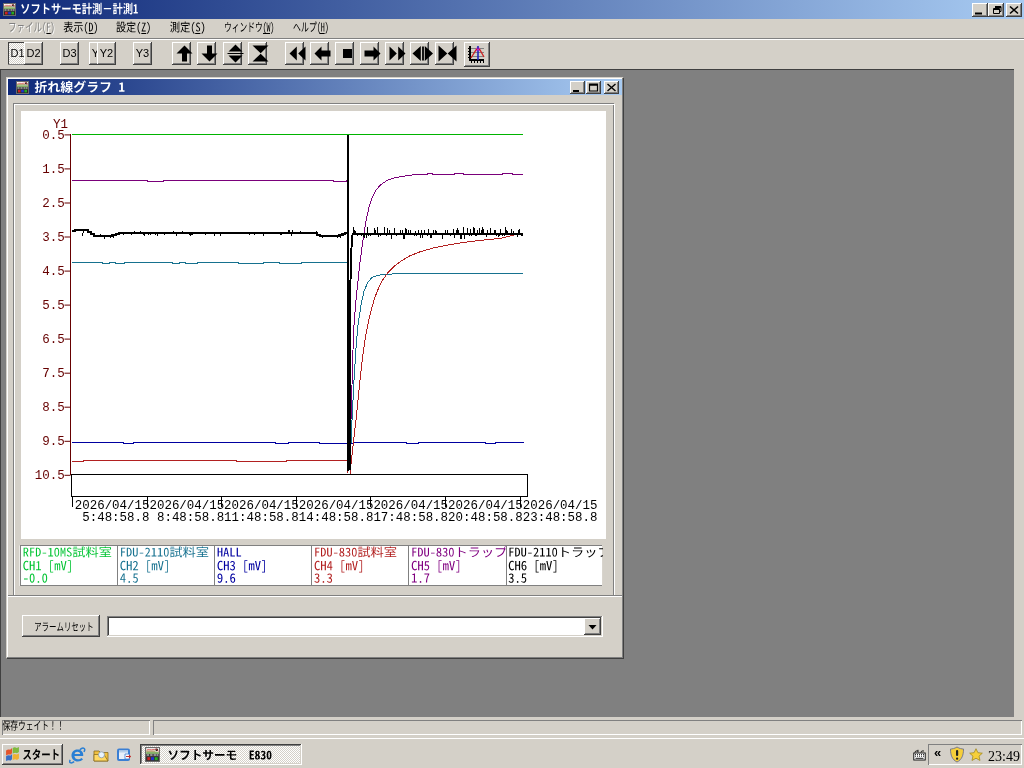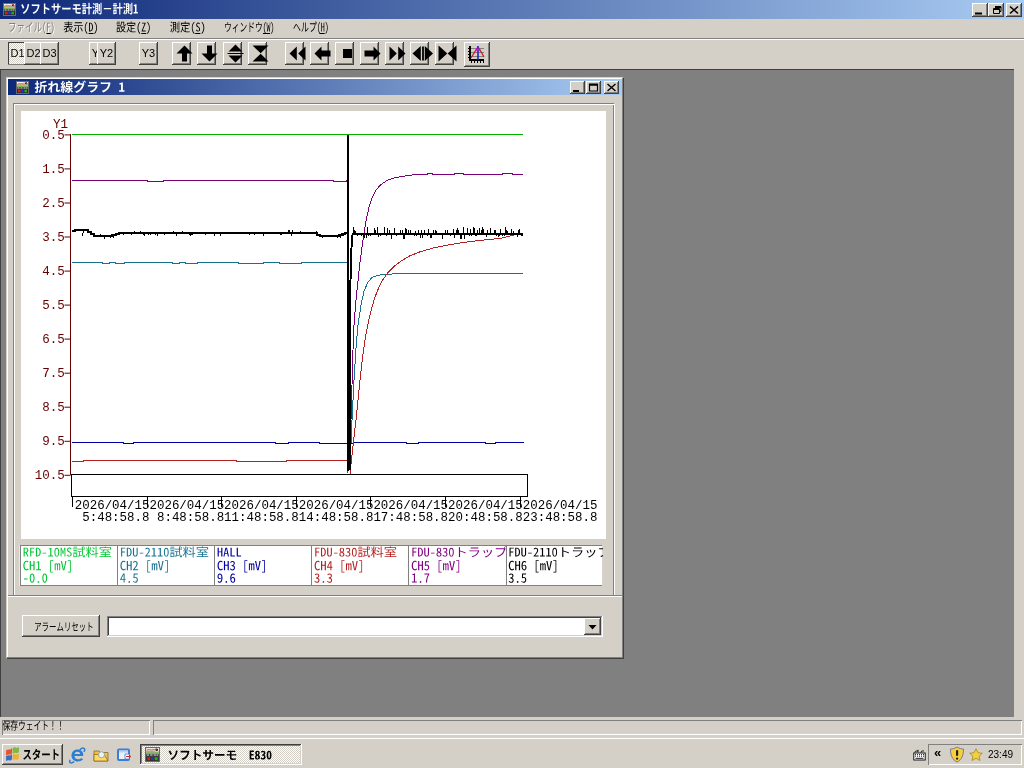--- a/index.html
+++ b/index.html
@@ -73,24 +73,24 @@
     <path d="M64.7 31.6 64.9 32.5C66.1 32.1 67.9 31.6 69.4 31.1L69.4 30.3L66.9 31V28.3C67.4 27.9 68 27.4 68.4 26.9C69.1 29.6 70.4 31.5 72.5 32.4C72.6 32.2 72.8 31.8 73 31.6C71.9 31.2 71 30.5 70.3 29.5C71 29 71.8 28.4 72.4 27.8L71.8 27.2C71.3 27.8 70.6 28.4 69.9 28.9C69.6 28.3 69.3 27.6 69.1 26.8H72.7V26H68.7V24.9H72V24.2H68.7V23.2H72.3V22.4H68.7V21.4H67.9V22.4H64.3V23.2H67.9V24.2H64.8V24.9H67.9V26H63.9V26.8H67.4C66.4 27.8 64.9 28.7 63.6 29.1C63.7 29.3 64 29.7 64.1 29.9C64.7 29.6 65.4 29.3 66.1 28.8V31.2Z M75.7 27.3C75.2 28.6 74.5 30 73.7 30.8C73.9 30.9 74.2 31.2 74.4 31.4C75.2 30.4 76 29 76.4 27.5ZM80.2 27.7C80.9 28.8 81.7 30.4 81.9 31.4L82.7 31C82.4 30 81.6 28.4 80.9 27.3ZM74.8 22.3V23.2H81.9V22.3ZM73.9 25.2V26.1H78V31.3C78 31.5 77.9 31.5 77.7 31.5C77.5 31.5 76.9 31.5 76.2 31.5C76.3 31.8 76.4 32.2 76.4 32.4C77.3 32.4 77.9 32.4 78.3 32.3C78.6 32.1 78.8 31.9 78.8 31.3V26.1H82.8V25.2Z M87 33.9 87.5 33.3C86.2 31.8 85.6 30.1 85.6 27.8C85.6 25.4 86.2 23.8 87.5 22.2L87 21.7C85.6 23.1 84.8 25.1 84.8 27.8C84.8 30.5 85.6 32.5 87 33.9Z M89 31.5H90.2C92 31.5 93 29.9 93 27.1C93 24.3 92 22.7 90.2 22.7H89ZM89.9 30.6V23.6H90.3C91.5 23.6 92 24.8 92 27.1C92 29.3 91.5 30.6 90.3 30.6Z M94.8 33.9C96.2 32.5 97 30.5 97 27.8C97 25.1 96.2 23.1 94.8 21.7L94.3 22.2C95.6 23.8 96.2 25.4 96.2 27.8C96.2 30.1 95.6 31.8 94.3 33.3Z" fill="#000"></path>
     <path d="M116.9 25.1V25.8H119.9V25.1ZM116.9 21.8V22.6H119.8V21.8ZM116.9 26.7V27.4H119.9V26.7ZM116.4 23.4V24.2H120.2V23.4ZM121 21.8V23.2C121 24.1 120.8 25.1 119.9 25.8C120 26 120.3 26.3 120.4 26.4C121.5 25.6 121.7 24.3 121.7 23.3V22.6H123.4V24.8C123.4 25.6 123.6 25.8 124.2 25.8C124.4 25.8 124.8 25.8 125 25.8C125.5 25.8 125.7 25.5 125.7 24.1C125.5 24 125.2 23.9 125.1 23.7C125.1 24.9 125 25.1 124.9 25.1C124.8 25.1 124.4 25.1 124.4 25.1C124.2 25.1 124.2 25 124.2 24.7V21.8ZM120.3 26.6V27.4H124.2C123.9 28.4 123.4 29.1 122.8 29.8C122.3 29.1 121.8 28.3 121.5 27.5L120.9 27.7C121.2 28.7 121.7 29.6 122.3 30.3C121.6 31 120.8 31.4 119.9 31.7C120 31.9 120.2 32.2 120.3 32.5C121.2 32.1 122.1 31.6 122.8 31C123.5 31.6 124.3 32.1 125.3 32.4C125.4 32.2 125.6 31.9 125.8 31.7C124.9 31.4 124.1 31 123.4 30.4C124.2 29.5 124.8 28.3 125.1 26.8L124.6 26.6L124.5 26.6ZM116.8 28.3V32.3H117.5V31.8H119.9V28.3ZM117.5 29H119.2V31H117.5Z M128.3 27C128.1 29.2 127.5 30.9 126.4 31.9C126.6 32.1 126.9 32.4 127 32.5C127.7 31.8 128.2 30.9 128.5 29.8C129.5 31.9 131 32.3 133.1 32.3H135.4C135.4 32 135.6 31.6 135.7 31.4C135.2 31.4 133.5 31.4 133.1 31.4C132.5 31.4 132 31.4 131.5 31.2V28.8H134.5V28H131.5V26H134.1V25.1H128.2V26H130.7V31C129.9 30.6 129.2 29.9 128.8 28.7C128.9 28.2 129 27.6 129.1 27.1ZM126.9 22.8V25.4H127.6V23.7H134.5V25.4H135.3V22.8H131.5V21.4H130.7V22.8Z M139.7 33.9 140.3 33.3C138.9 31.8 138.4 30.1 138.4 27.8C138.4 25.4 138.9 23.8 140.3 22.2L139.7 21.7C138.4 23.1 137.5 25.1 137.5 27.8C137.5 30.5 138.4 32.5 139.7 33.9Z M141.6 31.5H145.7V30.6H142.7L145.7 23.3V22.7H141.9V23.6H144.6L141.6 30.9Z M147.6 33.9C148.9 32.5 149.8 30.5 149.8 27.8C149.8 25.1 148.9 23.1 147.6 21.7L147 22.2C148.4 23.8 149 25.4 149 27.8C149 30.1 148.4 31.8 147 33.3Z" fill="#000"></path>
     <path d="M173.7 25H175.3V26.5H173.7ZM173.7 27.2H175.3V28.7H173.7ZM173.7 22.8H175.3V24.2H173.7ZM173 22V29.5H176V22ZM174.8 30.1C175.2 30.7 175.7 31.5 176 32L176.6 31.6C176.3 31.1 175.8 30.3 175.4 29.7ZM173.4 29.8C173.1 30.6 172.6 31.4 172.1 32C172.2 32.1 172.5 32.4 172.7 32.5C173.2 31.9 173.8 30.9 174.1 30ZM178.6 21.4V31.3C178.6 31.5 178.5 31.6 178.3 31.6C178.2 31.6 177.6 31.6 177 31.6C177.1 31.8 177.2 32.2 177.2 32.5C178.1 32.5 178.6 32.4 178.9 32.3C179.1 32.1 179.3 31.9 179.3 31.3V21.4ZM176.8 22.7V29.5H177.5V22.7ZM170.6 22.2C171.2 22.5 171.9 23.1 172.3 23.5L172.7 22.8C172.4 22.4 171.7 21.9 171.1 21.6ZM170.2 25.4C170.8 25.7 171.5 26.2 171.9 26.6L172.3 25.9C172 25.5 171.2 25 170.6 24.8ZM170.4 31.8 171.1 32.3C171.5 31.2 172.1 29.7 172.4 28.5L171.8 28C171.4 29.3 170.8 30.9 170.4 31.8Z M182.3 27C182.1 29.2 181.6 30.9 180.4 31.9C180.6 32.1 180.9 32.4 181.1 32.5C181.7 31.8 182.2 30.9 182.6 29.8C183.5 31.9 185.1 32.3 187.2 32.3H189.6C189.6 32 189.8 31.6 189.9 31.4C189.4 31.4 187.6 31.4 187.2 31.4C186.6 31.4 186.1 31.4 185.6 31.2V28.8H188.6V28H185.6V26H188.2V25.1H182.2V26H184.8V31C183.9 30.6 183.3 29.9 182.9 28.7C183 28.2 183.1 27.6 183.1 27.1ZM180.9 22.8V25.4H181.7V23.7H188.7V25.4H189.5V22.8H185.6V21.4H184.8V22.8Z M194 33.9 194.6 33.3C193.2 31.8 192.6 30.1 192.6 27.8C192.6 25.4 193.2 23.8 194.6 22.2L194 21.7C192.6 23.1 191.8 25.1 191.8 27.8C191.8 30.5 192.6 32.5 194 33.9Z M198 31.6C199.3 31.6 200.1 30.6 200.1 29.3C200.1 28 199.6 27.4 198.9 26.9L198.1 26.3C197.4 25.8 197.1 25.4 197.1 24.7C197.1 24 197.6 23.5 198.1 23.5C198.6 23.5 199 23.8 199.4 24.3L199.9 23.6C199.5 23 198.9 22.5 198.1 22.5C197 22.5 196.2 23.5 196.2 24.8C196.2 25.9 196.7 26.6 197.4 27.1L198.2 27.6C198.7 28.1 199.1 28.5 199.1 29.4C199.1 30.2 198.7 30.7 198 30.7C197.5 30.7 196.9 30.3 196.5 29.6L195.9 30.3C196.5 31.2 197.2 31.6 198 31.6Z M202 33.9C203.4 32.5 204.3 30.5 204.3 27.8C204.3 25.1 203.4 23.1 202 21.7L201.5 22.2C202.8 23.8 203.4 25.4 203.4 27.8C203.4 30.1 202.8 31.8 201.5 33.3Z" fill="#000"></path>
     <path d="M230.8 24.2 230.4 23.8C230.3 23.9 230.2 23.9 229.9 23.9H228.1V22.8C228.1 22.5 228.1 22.3 228.2 21.9H227.4C227.5 22.3 227.5 22.5 227.5 22.8V23.9H225.8C225.5 23.9 225.3 23.9 225.1 23.9C225.1 24.1 225.1 24.5 225.1 24.8C225.1 25.2 225.1 26.5 225.1 26.9C225.1 27.1 225.1 27.4 225.1 27.7H225.7C225.7 27.5 225.7 27.2 225.7 26.9C225.7 26.6 225.7 25.3 225.7 24.8H230C230 25.8 229.7 27.3 229.3 28.3C228.8 29.4 228 30.3 227.2 30.7C226.9 30.9 226.6 31 226.4 31L226.9 31.9C228.3 31.3 229.4 30.1 230 28.5C230.4 27.4 230.6 25.9 230.7 24.9C230.7 24.7 230.8 24.4 230.8 24.2Z M232.7 28.4 233 29.3C233.9 28.9 234.7 28.2 235.4 27.7V31.4C235.4 31.8 235.4 32.2 235.4 32.4H236.1C236 32.2 236 31.8 236 31.4V27.1C236.7 26.4 237.4 25.5 237.8 24.9L237.3 24.1C236.9 24.9 236.2 25.9 235.5 26.6C234.8 27.2 233.7 28 232.7 28.4Z M241.2 22.7 240.8 23.4C241.4 24 242.3 25.3 242.7 25.9L243.2 25.2C242.8 24.5 241.8 23.3 241.2 22.7ZM240.6 30.7 241 31.7C242.3 31.4 243.2 30.6 244 29.9C245.2 28.7 246.1 27.1 246.6 25.6L246.2 24.6C245.8 26.1 244.9 27.8 243.7 29C242.9 29.7 241.9 30.4 240.6 30.7Z M252.3 22.9 251.9 23.2C252.1 23.7 252.4 24.4 252.6 25L253 24.7C252.8 24.1 252.5 23.3 252.3 22.9ZM253.2 22.3 252.8 22.6C253.1 23.1 253.3 23.7 253.5 24.4L254 24C253.8 23.5 253.4 22.7 253.2 22.3ZM249.6 30.6C249.6 31 249.6 31.6 249.5 32H250.3C250.2 31.6 250.2 31 250.2 30.6V26.7C251.1 27.1 252.4 27.9 253.3 28.6L253.5 27.6C252.7 26.9 251.2 26.1 250.2 25.6V23.6C250.2 23.3 250.2 22.7 250.3 22.4H249.5C249.6 22.7 249.6 23.3 249.6 23.6C249.6 24.6 249.6 29.9 249.6 30.6Z M261.8 24.2 261.4 23.8C261.3 23.9 261.1 23.9 260.8 23.9H259.1V22.8C259.1 22.5 259.1 22.3 259.1 21.9H258.4C258.4 22.3 258.4 22.5 258.4 22.8V23.9H256.7C256.5 23.9 256.2 23.9 256 23.9C256 24.1 256 24.5 256 24.8C256 25.2 256 26.5 256 26.9C256 27.1 256 27.4 256 27.7H256.7C256.7 27.5 256.6 27.2 256.6 26.9C256.6 26.6 256.6 25.3 256.6 24.8H261C260.9 25.8 260.7 27.3 260.2 28.3C259.8 29.4 258.9 30.3 258.1 30.7C257.9 30.9 257.6 31 257.3 31L257.8 31.9C259.3 31.3 260.3 30.1 260.9 28.5C261.3 27.4 261.6 25.9 261.7 24.9C261.7 24.7 261.7 24.4 261.8 24.2Z M265.5 33.9 265.9 33.3C264.9 31.8 264.4 30.1 264.4 27.8C264.4 25.4 264.9 23.8 265.9 22.2L265.5 21.7C264.4 23.1 263.8 25.1 263.8 27.8C263.8 30.5 264.4 32.5 265.5 33.9Z M267.2 31.5H267.9L268.3 27.8C268.4 27.3 268.4 26.7 268.5 26.2H268.5C268.6 26.7 268.6 27.3 268.6 27.8L269.1 31.5H269.8L270.4 22.7H269.8L269.5 28.2C269.5 29 269.4 29.6 269.4 30.3H269.4C269.3 29.6 269.2 28.9 269.2 28.2L268.8 25H268.3L267.9 28.2C267.8 29 267.7 29.6 267.7 30.3H267.6C267.6 29.6 267.6 29 267.5 28.2L267.3 22.7H266.6Z M271.5 33.9C272.6 32.5 273.2 30.5 273.2 27.8C273.2 25.1 272.6 23.1 271.5 21.7L271.1 22.2C272.1 23.8 272.6 25.4 272.6 27.8C272.6 30.1 272.1 31.8 271.1 33.3Z" fill="#000"></path>
     <path d="M293.4 28.1 294 29C294.1 28.8 294.3 28.4 294.4 28.1C294.8 27.4 295.5 26.1 295.9 25.4C296.1 24.9 296.3 24.9 296.6 25.3C296.9 25.8 297.7 27 298.1 27.8C298.6 28.7 299.3 29.9 299.9 30.9L300.5 30.1C299.8 29.1 299.1 27.8 298.5 26.9C298 26.2 297.4 25.1 296.9 24.4C296.3 23.6 296 23.8 295.5 24.5C295 25.4 294.3 26.7 294 27.3C293.7 27.6 293.6 27.9 293.4 28.1Z M305.1 31.2 305.5 31.8C305.5 31.7 305.6 31.6 305.8 31.5C306.7 30.8 307.8 29.6 308.5 28.2L308.1 27.4C307.5 28.7 306.5 29.8 305.8 30.3C305.8 29.9 305.8 24.1 305.8 23.4C305.8 22.9 305.8 22.6 305.8 22.5H305.1C305.1 22.6 305.1 22.9 305.1 23.4C305.1 24.1 305.1 30 305.1 30.6C305.1 30.8 305.1 31.1 305.1 31.2ZM301.4 31.2 302 31.8C302.7 31 303.2 29.8 303.4 28.5C303.6 27.3 303.7 24.7 303.7 23.4C303.7 23 303.7 22.7 303.7 22.5H303C303 22.8 303 23.1 303 23.4C303 24.7 303 27.1 302.8 28.2C302.6 29.4 302.1 30.5 301.4 31.2Z M315.3 22.9C315.3 22.4 315.5 22.1 315.8 22.1C316.1 22.1 316.3 22.4 316.3 22.9C316.3 23.3 316.1 23.7 315.8 23.7C315.5 23.7 315.3 23.3 315.3 22.9ZM314.9 22.9C314.9 23 314.9 23.1 315 23.3L314.7 23.3C314.3 23.3 311.1 23.3 310.7 23.3C310.4 23.3 310.1 23.2 309.9 23.2V24.3C310.1 24.3 310.4 24.2 310.7 24.2C311.1 24.2 314.3 24.2 314.8 24.2C314.7 25.4 314.3 27 313.7 28.1C313.1 29.4 312.2 30.4 310.6 31L311.2 31.9C312.6 31.2 313.6 30.1 314.3 28.7C314.9 27.5 315.3 25.5 315.5 24.3L315.5 24.2C315.6 24.2 315.7 24.2 315.8 24.2C316.3 24.2 316.7 23.6 316.7 22.9C316.7 22.1 316.3 21.5 315.8 21.5C315.3 21.5 314.9 22.1 314.9 22.9Z M319.7 33.9 320.1 33.3C319.1 31.8 318.6 30.1 318.6 27.8C318.6 25.4 319.1 23.8 320.1 22.2L319.7 21.7C318.6 23.1 318 25.1 318 27.8C318 30.5 318.6 32.5 319.7 33.9Z M321.3 31.5H322V27.3H323.6V31.5H324.3V22.7H323.6V26.4H322V22.7H321.3Z M325.9 33.9C327 32.5 327.7 30.5 327.7 27.8C327.7 25.1 327 23.1 325.9 21.7L325.5 22.2C326.6 23.8 327 25.4 327 27.8C327 30.1 326.6 31.8 325.5 33.3Z" fill="#000"></path>
  <path d="M46.4,33.5 h4.4 M88.6,33.5 h5 M141.3,33.5 h5 M195.2,33.5 h5.2 M263,33.5 h7 M319.7,33.5 h5" stroke="#000"></path>
 </svg>
 <div class="abs" id="toolbar">
  <div class="tb" id="d1">D1</div>
     <div class="tb" style="left:24px">D2</div>
-    <div class="tb" style="left:40px">D3</div>
+    <div class="tb" style="left:60px">D3</div>
  <div class="tb" style="left:89px">Y1</div>
     <div class="tb" style="left:97px">Y2</div>
-    <div class="tb" style="left:139px">Y3</div>
+    <div class="tb" style="left:133px">Y3</div>
  <div class="tb" style="left:172px">
       <svg width="25" height="23" viewBox="0 0 25 23">
         <path d="M12.5,3.5 L20.5,11.5 L15,11.5 L15,19.5 L10,19.5 L10,11.5 L4.5,11.5 Z" fill="#000"></path>
       </svg>
     </div>
     <div class="tb" style="left:197px">
       <svg width="25" height="23" viewBox="0 0 25 23">
         <path d="M12.5,19.5 L20.5,11.5 L15,11.5 L15,3.5 L10,3.5 L10,11.5 L4.5,11.5 Z" fill="#000"></path>
       </svg>
     </div>
@@ -375,19 +375,19 @@
 <path d="M8,1 C10.5,2.6 12.8,3 14.5,3 C14.5,9 13,13.6 8,16 C3,13.6 1.5,9 1.5,3 C3.2,3 5.5,2.6 8,1 Z" fill="#f6cf3a" stroke="#7a7a8a" stroke-width="1"></path>
 <rect x="7" y="4" width="2.2" height="6" rx="1" fill="#222"></rect>
 <rect x="7" y="11.5" width="2.2" height="2.2" rx="1" fill="#222"></rect>
 </svg>
       </div>
   <div class="abs" style="left:41px;top:4px">
         <svg width="14" height="13" viewBox="0 0 16 15">
 <path d="M8,0.8 L10.2,5.4 L15.3,6 L11.5,9.4 L12.6,14.4 L8,11.8 L3.4,14.4 L4.5,9.4 L0.7,6 L5.8,5.4 Z" fill="#f6cf3a" stroke="#a08820" stroke-width="0.9"></path>
 </svg>
       </div>
-  <div style="position:absolute;left:60px;top:5px;font-family:Liberation Sans, sans-serif;font-size:10px">23:49</div>
+  <div style="position:absolute;left:60px;top:5px;font-family:Liberation Serif, serif;font-size:14px">23:49</div>
  </div>
 </div>
 <svg class="ovl" style="left:0;top:700px" width="1024" height="68" viewBox="0 700 1024 68">
     <path d="M6 721.5H8.9V723.6H6ZM5.4 720.7V724.3H7.1V725.8H4.9V726.6H6.8C6.3 727.8 5.4 728.9 4.6 729.5C4.8 729.7 5 730 5 730.2C5.8 729.6 6.6 728.4 7.1 727.1V730.7H7.7V727.1C8.2 728.4 9 729.6 9.7 730.2C9.8 730 10 729.7 10.1 729.5C9.4 728.9 8.6 727.8 8.1 726.6H9.9V725.8H7.7V724.3H9.5V720.7ZM4.6 720.2C4.2 721.9 3.5 723.6 2.7 724.7C2.8 724.9 2.9 725.4 3 725.6C3.3 725.2 3.6 724.6 3.8 724.1V730.7H4.4V722.8C4.7 722.1 5 721.2 5.2 720.4Z M15 725.7V726.7H12.8V727.5H15V729.7C15 729.8 15 729.9 14.9 729.9C14.7 729.9 14.2 729.9 13.7 729.9C13.8 730.1 13.9 730.5 13.9 730.7C14.6 730.7 15 730.7 15.3 730.6C15.5 730.5 15.6 730.2 15.6 729.7V727.5H17.7V726.7H15.6V726.2C16.2 725.6 16.8 724.9 17.2 724.1L16.8 723.7L16.7 723.8H13.5V724.6H16.2C15.9 725 15.6 725.4 15.2 725.7ZM13.2 720.1C13.1 720.6 13 721.1 12.9 721.6H10.7V722.5H12.7C12.2 724.1 11.4 725.5 10.5 726.5C10.6 726.7 10.7 727.1 10.8 727.3C11.1 727 11.4 726.6 11.7 726.2V730.7H12.3V725.1C12.7 724.3 13 723.4 13.3 722.5H17.5V721.6H13.6C13.7 721.2 13.8 720.8 13.8 720.4Z M24.8 722.8 24.4 722.4C24.3 722.5 24.2 722.5 23.9 722.5H22.1V721.5C22.1 721.2 22.2 720.9 22.2 720.6H21.4C21.5 720.9 21.5 721.2 21.5 721.5V722.5H19.8C19.5 722.5 19.3 722.5 19.1 722.5C19.1 722.7 19.1 723.1 19.1 723.4C19.1 723.8 19.1 725 19.1 725.4C19.1 725.6 19.1 725.9 19.1 726.1H19.7C19.7 725.9 19.7 725.6 19.7 725.4C19.7 725.1 19.7 723.9 19.7 723.4H24C24 724.4 23.7 725.8 23.3 726.7C22.8 727.8 22 728.7 21.2 729C20.9 729.2 20.7 729.3 20.4 729.4L20.9 730.2C22.3 729.7 23.4 728.5 24 727C24.4 725.9 24.6 724.4 24.7 723.5C24.8 723.3 24.8 723 24.8 722.8Z M27 728.9V729.9C27.1 729.9 27.3 729.8 27.5 729.8H31.8C31.9 729.8 32.2 729.9 32.3 729.9V728.9C32.2 728.9 32 729 31.8 729H29.9V724.7H31.4C31.6 724.7 31.8 724.8 32 724.8V723.9C31.8 723.9 31.6 723.9 31.4 723.9H27.9C27.7 723.9 27.5 723.9 27.3 723.9V724.8C27.5 724.8 27.7 724.7 27.9 724.7H29.3V729H27.5C27.3 729 27.1 728.9 27 728.9Z M34.2 725.6 34.5 726.5C35.6 726.1 36.6 725.4 37.4 724.7V728.9C37.4 729.4 37.4 729.9 37.4 730.2H38.1C38.1 729.9 38.1 729.4 38.1 728.9V724.1C38.9 723.3 39.6 722.4 40.2 721.5L39.7 720.8C39.1 721.8 38.4 722.8 37.6 723.5C36.7 724.3 35.5 725.1 34.2 725.6Z M43.9 728.8C43.9 729.2 43.8 729.8 43.8 730.1H44.6C44.5 729.8 44.5 729.1 44.5 728.8L44.5 725C45.4 725.4 46.7 726.2 47.6 726.8L47.8 725.9C47 725.3 45.5 724.4 44.5 724V722.1C44.5 721.8 44.5 721.3 44.6 720.9H43.8C43.8 721.3 43.9 721.8 43.9 722.1C43.9 723.1 43.9 728.1 43.9 728.8Z M52.6 727H53.1L53.3 722.6L53.3 721.2H52.4L52.5 722.6ZM52.9 729.9C53.1 729.9 53.4 729.6 53.4 729.1C53.4 728.6 53.1 728.3 52.9 728.3C52.6 728.3 52.4 728.6 52.4 729.1C52.4 729.6 52.6 729.9 52.9 729.9Z M60.4 727H60.9L61 722.6L61.1 721.2H60.2L60.2 722.6ZM60.6 729.9C60.9 729.9 61.1 729.6 61.1 729.1C61.1 728.6 60.9 728.3 60.6 728.3C60.4 728.3 60.1 728.6 60.1 729.1C60.1 729.6 60.3 729.9 60.6 729.9Z" fill="#000"></path>
     <path d="M30.3 750.7 29.6 750C29.4 750.1 29 750.1 28.6 750.1C28.2 750.1 25.8 750.1 25.3 750.1C25 750.1 24.4 750.1 24.2 750V751.8C24.4 751.8 24.9 751.7 25.3 751.7C25.7 751.7 28.1 751.7 28.5 751.7C28.2 752.6 27.7 753.9 27.1 754.8C26.2 756.1 24.7 757.6 23.2 758.4L24.2 759.7C25.5 758.9 26.7 757.6 27.7 756.2C28.6 757.4 29.5 758.6 30.1 759.8L31.1 758.5C30.6 757.6 29.4 756 28.5 754.9C29.1 753.8 29.7 752.5 30 751.5C30.1 751.2 30.2 750.9 30.3 750.7Z M37.2 749.3 35.9 748.7C35.8 749.2 35.6 749.7 35.4 750C35 751.1 34.1 752.8 32.4 754.2L33.5 755.2C34.4 754.4 35.3 753.2 35.9 752H38.6C38.5 752.8 38.1 753.9 37.6 754.8C37 754.2 36.4 753.7 35.9 753.4L35.1 754.5C35.5 754.9 36.2 755.5 36.8 756.1C36 757.1 35 758.1 33.3 758.8L34.4 760C35.9 759.3 36.9 758.2 37.8 757.1C38.2 757.5 38.5 757.9 38.8 758.2L39.6 756.8C39.4 756.5 39 756.1 38.6 755.7C39.3 754.5 39.7 753.1 40 752.1C40.1 751.8 40.2 751.5 40.3 751.2L39.3 750.4C39.1 750.5 38.8 750.6 38.5 750.6H36.6C36.7 750.3 37 749.7 37.2 749.3Z M42.1 753.4V755.4C42.5 755.4 43.1 755.3 43.6 755.3C44.7 755.3 47.8 755.3 48.7 755.3C49 755.3 49.5 755.4 49.8 755.4V753.4C49.5 753.4 49.1 753.5 48.7 753.5C47.8 753.5 44.7 753.5 43.6 753.5C43.1 753.5 42.5 753.5 42.1 753.4Z M53.6 758C53.6 758.5 53.5 759.2 53.5 759.8H54.9C54.9 759.2 54.9 758.4 54.9 758V754.5C55.9 754.9 57.3 755.7 58.2 756.3L58.8 754.6C57.9 754 56.1 753.2 54.9 752.7V750.8C54.9 750.3 54.9 749.8 54.9 749.3H53.5C53.5 749.8 53.6 750.4 53.6 750.8C53.6 751.9 53.6 757.1 53.6 758Z" fill="#000"></path>
     <path d="M170.3 758.8 171.7 760C173.5 759.1 174.8 757.8 175.7 756.3C176.6 755 177.1 753.5 177.4 752.1C177.4 751.8 177.6 751.2 177.7 750.7L175.8 750.5C175.8 750.8 175.8 751.4 175.7 751.9C175.5 752.9 175.2 754.3 174.3 755.5C173.5 756.8 172.2 758 170.3 758.8ZM170.1 750.5 168.6 751.3C169.1 752.1 170 753.7 170.6 754.9L172.1 754C171.7 753.2 170.7 751.4 170.1 750.5Z M189.4 751.5 188.3 750.8C188 750.8 187.6 750.8 187.4 750.8C186.7 750.8 182.9 750.8 182 750.8C181.6 750.8 181 750.8 180.6 750.8V752.4C180.9 752.4 181.5 752.4 182 752.4C182.9 752.4 186.7 752.4 187.4 752.4C187.3 753.4 186.8 754.8 186.1 755.8C185.1 757 183.8 758 181.5 758.6L182.8 760C184.8 759.3 186.4 758.2 187.4 756.7C188.4 755.4 188.9 753.5 189.2 752.3C189.2 752.1 189.3 751.7 189.4 751.5Z M194.4 758.3C194.4 758.8 194.3 759.5 194.3 760H196.1C196 759.5 196 758.7 196 758.3V755C197.2 755.4 199 756.1 200.2 756.7L200.8 755.1C199.7 754.5 197.5 753.7 196 753.2V751.4C196 751 196 750.4 196.1 750H194.3C194.3 750.4 194.4 751 194.4 751.4C194.4 752.5 194.4 757.4 194.4 758.3Z M203 752.2V753.8C203.3 753.8 203.7 753.8 204.3 753.8H205.2V755.4C205.2 756 205.2 756.5 205.2 756.7H206.8C206.8 756.5 206.8 756 206.8 755.4V753.8H209.5V754.3C209.5 757.2 208.5 758.2 206.3 759L207.5 760.3C210.3 759 211 757.2 211 754.2V753.8H211.9C212.5 753.8 212.9 753.8 213.2 753.8V752.2C212.8 752.3 212.5 752.3 211.9 752.3H211V751.1C211 750.6 211.1 750.2 211.1 749.9H209.4C209.5 750.2 209.5 750.6 209.5 751.1V752.3H206.8V751.1C206.8 750.7 206.8 750.3 206.8 750.1H205.2C205.2 750.4 205.2 750.8 205.2 751.1V752.3H204.3C203.7 752.3 203.2 752.3 203 752.2Z M215 753.9V755.8C215.4 755.8 216.2 755.8 216.9 755.8C218.2 755.8 222.1 755.8 223.1 755.8C223.6 755.8 224.2 755.8 224.5 755.8V753.9C224.2 754 223.7 754 223.1 754C222.1 754 218.3 754 216.9 754C216.3 754 215.4 754 215 753.9Z M226.8 754.1V755.7C227.1 755.7 227.7 755.6 228.1 755.6H229.9V758C229.9 759.2 230.5 759.9 232.6 759.9C233.7 759.9 235 759.9 235.8 759.8L235.9 758.2C234.9 758.3 233.9 758.4 232.9 758.4C231.9 758.4 231.5 758.1 231.5 757.5V755.6H235.1C235.3 755.6 235.9 755.6 236.2 755.7L236.2 754.1C235.9 754.2 235.3 754.2 235 754.2H231.5V752.1H234.3C234.7 752.1 235 752.2 235.3 752.2V750.7C235 750.7 234.7 750.7 234.3 750.7C233.2 750.7 229.7 750.7 228.7 750.7C228.3 750.7 227.9 750.7 227.6 750.7V752.2C227.9 752.2 228.3 752.1 228.7 752.1H229.9V754.2H228.1C227.7 754.2 227.1 754.1 226.8 754.1Z M249.6 759.5H254V758H251.3V755.6H253.5V754.1H251.3V752.1H253.9V750.6H249.6Z M257.5 759.6C259.1 759.6 260 758.6 260 757.3C260 756.2 259.4 755.5 258.7 755V755C259.2 754.5 259.7 753.8 259.7 752.9C259.7 751.6 258.8 750.7 257.5 750.7C256.2 750.7 255.2 751.6 255.2 752.9C255.2 753.8 255.7 754.6 256.2 755V755.1C255.5 755.6 255 756.2 255 757.4C255 758.7 256 759.6 257.5 759.6ZM257.7 754.4C257.2 754.1 256.8 753.6 256.8 752.9C256.8 752.3 257.1 751.9 257.5 751.9C258 751.9 258.3 752.4 258.3 753C258.3 753.5 258.1 754 257.7 754.4ZM257.5 758.4C256.9 758.4 256.5 758 256.5 757.3C256.5 756.6 256.8 756.1 257.1 755.7C257.9 756.2 258.3 756.6 258.3 757.4C258.3 758 258 758.4 257.5 758.4Z M263.1 759.6C264.5 759.6 265.6 758.8 265.6 757.2C265.6 756 265 755.3 264.3 755V755C265 754.6 265.4 753.9 265.4 752.9C265.4 751.5 264.5 750.7 263 750.7C262.2 750.7 261.4 751.1 260.8 751.8L261.7 752.8C262.1 752.4 262.5 752.1 262.9 752.1C263.5 752.1 263.8 752.4 263.8 753.1C263.8 753.8 263.3 754.4 262.2 754.4V755.7C263.6 755.7 264 756.2 264 757.1C264 757.8 263.5 758.2 262.9 758.2C262.3 758.2 261.8 757.9 261.4 757.3L260.6 758.4C261.1 759.1 261.9 759.6 263.1 759.6Z M269.1 759.6C270.6 759.6 271.5 758.2 271.5 755.1C271.5 752 270.6 750.7 269.1 750.7C267.6 750.7 266.6 752 266.6 755.1C266.6 758.2 267.6 759.6 269.1 759.6ZM269.1 758.3C268.6 758.3 268.3 757.6 268.3 755.1C268.3 752.6 268.6 752 269.1 752C269.6 752 269.9 752.6 269.9 755.1C269.9 757.6 269.6 758.3 269.1 758.3Z" fill="#000"></path>
   </svg>
 </body></html>

